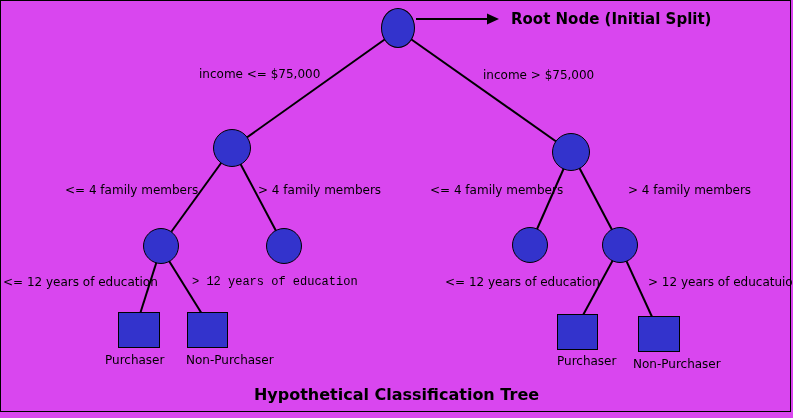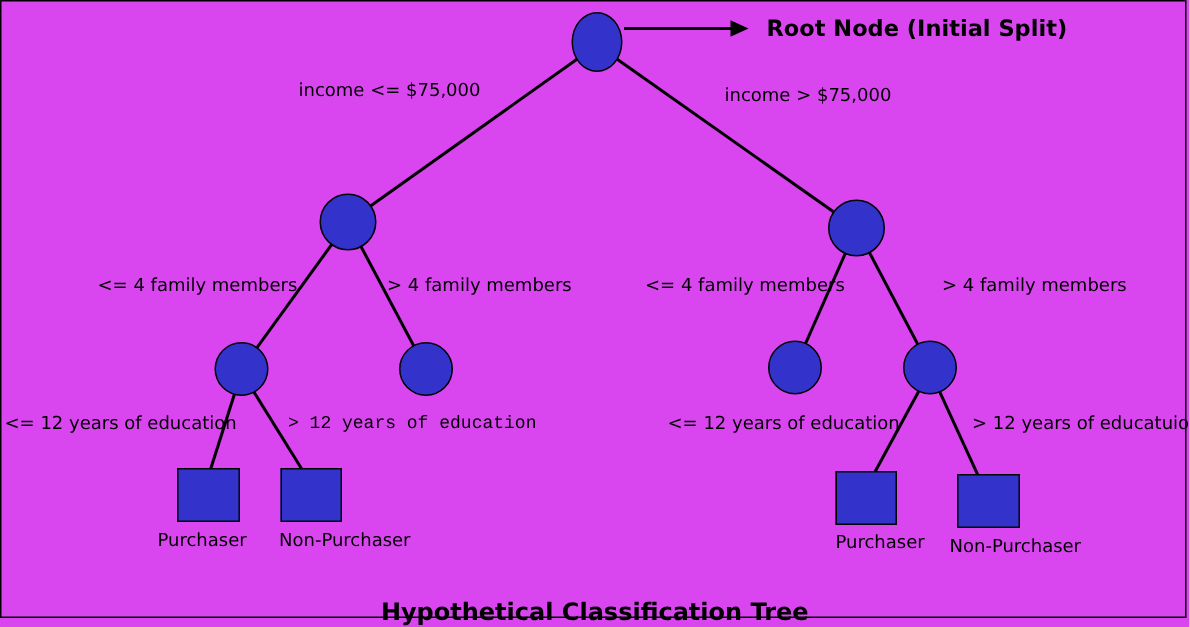--- a/index.html
+++ b/index.html
@@ -47,21 +47,20 @@
     white-space: nowrap;
   }
   .caption {
     position: absolute;
     left: 0; right: 0;
     top: 385px;
     text-align: center;
     font-weight: bold;
     font-size: 16px;
     color: #000000;
-    margin-top: 13px;
   }
 </style>
 </head>
 <body>
 
 <div id="canvas">
   <div id="frame"></div>
 
   <svg id="edges" viewBox="0 0 793 418" xmlns="http://www.w3.org/2000/svg">
 
@@ -94,22 +93,22 @@
   <div class="node ellipse" style="left: 512px; top: 227px; width: 36px; height: 36px; background: rgb(51, 51, 204);"></div>
   <div class="node ellipse" style="left: 602px; top: 227px; width: 36px; height: 36px; background: rgb(51, 51, 204);"></div>
 
   <div class="node" style="left: 118px; top: 312px; width: 42px; height: 36px; background: rgb(51, 51, 204);"></div>
   <div class="node" style="left: 187px; top: 312px; width: 41px; height: 36px; background: rgb(51, 51, 204);"></div>
   <div class="node" style="left: 557px; top: 314px; width: 41px; height: 36px; background: rgb(51, 51, 204);"></div>
   <div class="node" style="left: 638px; top: 316px; width: 42px; height: 36px; background: rgb(51, 51, 204);"></div>
 
   <span class="lbl-bold" style="left:511px; top:10px;">Root Node (Initial Split)</span>
 
-  <span class="lbl" style="left:199px; top:53px;text-align:right;">income &lt;= $75,000</span>
-  <span class="lbl" style="left:483px; top:56px;">income &gt; $75,000</span>
+  <span class="lbl" style="left:199px; top:67px;text-align:right;">income &lt;= $75,000</span>
+  <span class="lbl" style="left:483px; top:68px;">income &gt; $75,000</span>
 
   <span class="lbl" style="left:65px; top:183px;">&lt;= 4 family members</span>
   <span class="lbl" style="left:258px; top:183px;">&gt; 4 family members</span>
   <span class="lbl" style="left:430px; top:183px;">&lt;= 4 family members</span>
   <span class="lbl" style="left:628px; top:183px;">&gt; 4 family members</span>
 
   <span class="lbl" style="left:3px; top:275px;">&lt;= 12 years of education</span>
   <span class="lbl" style="left:192px; top:275px;font-family:Liberation Mono, monospace;">&gt; 12 years of education</span>
   <span class="lbl" style="left:445px; top:275px;">&lt;= 12 years of education</span>
   <span class="lbl" style="left:648px; top:275px;">&gt; 12 years of educatuion</span>

